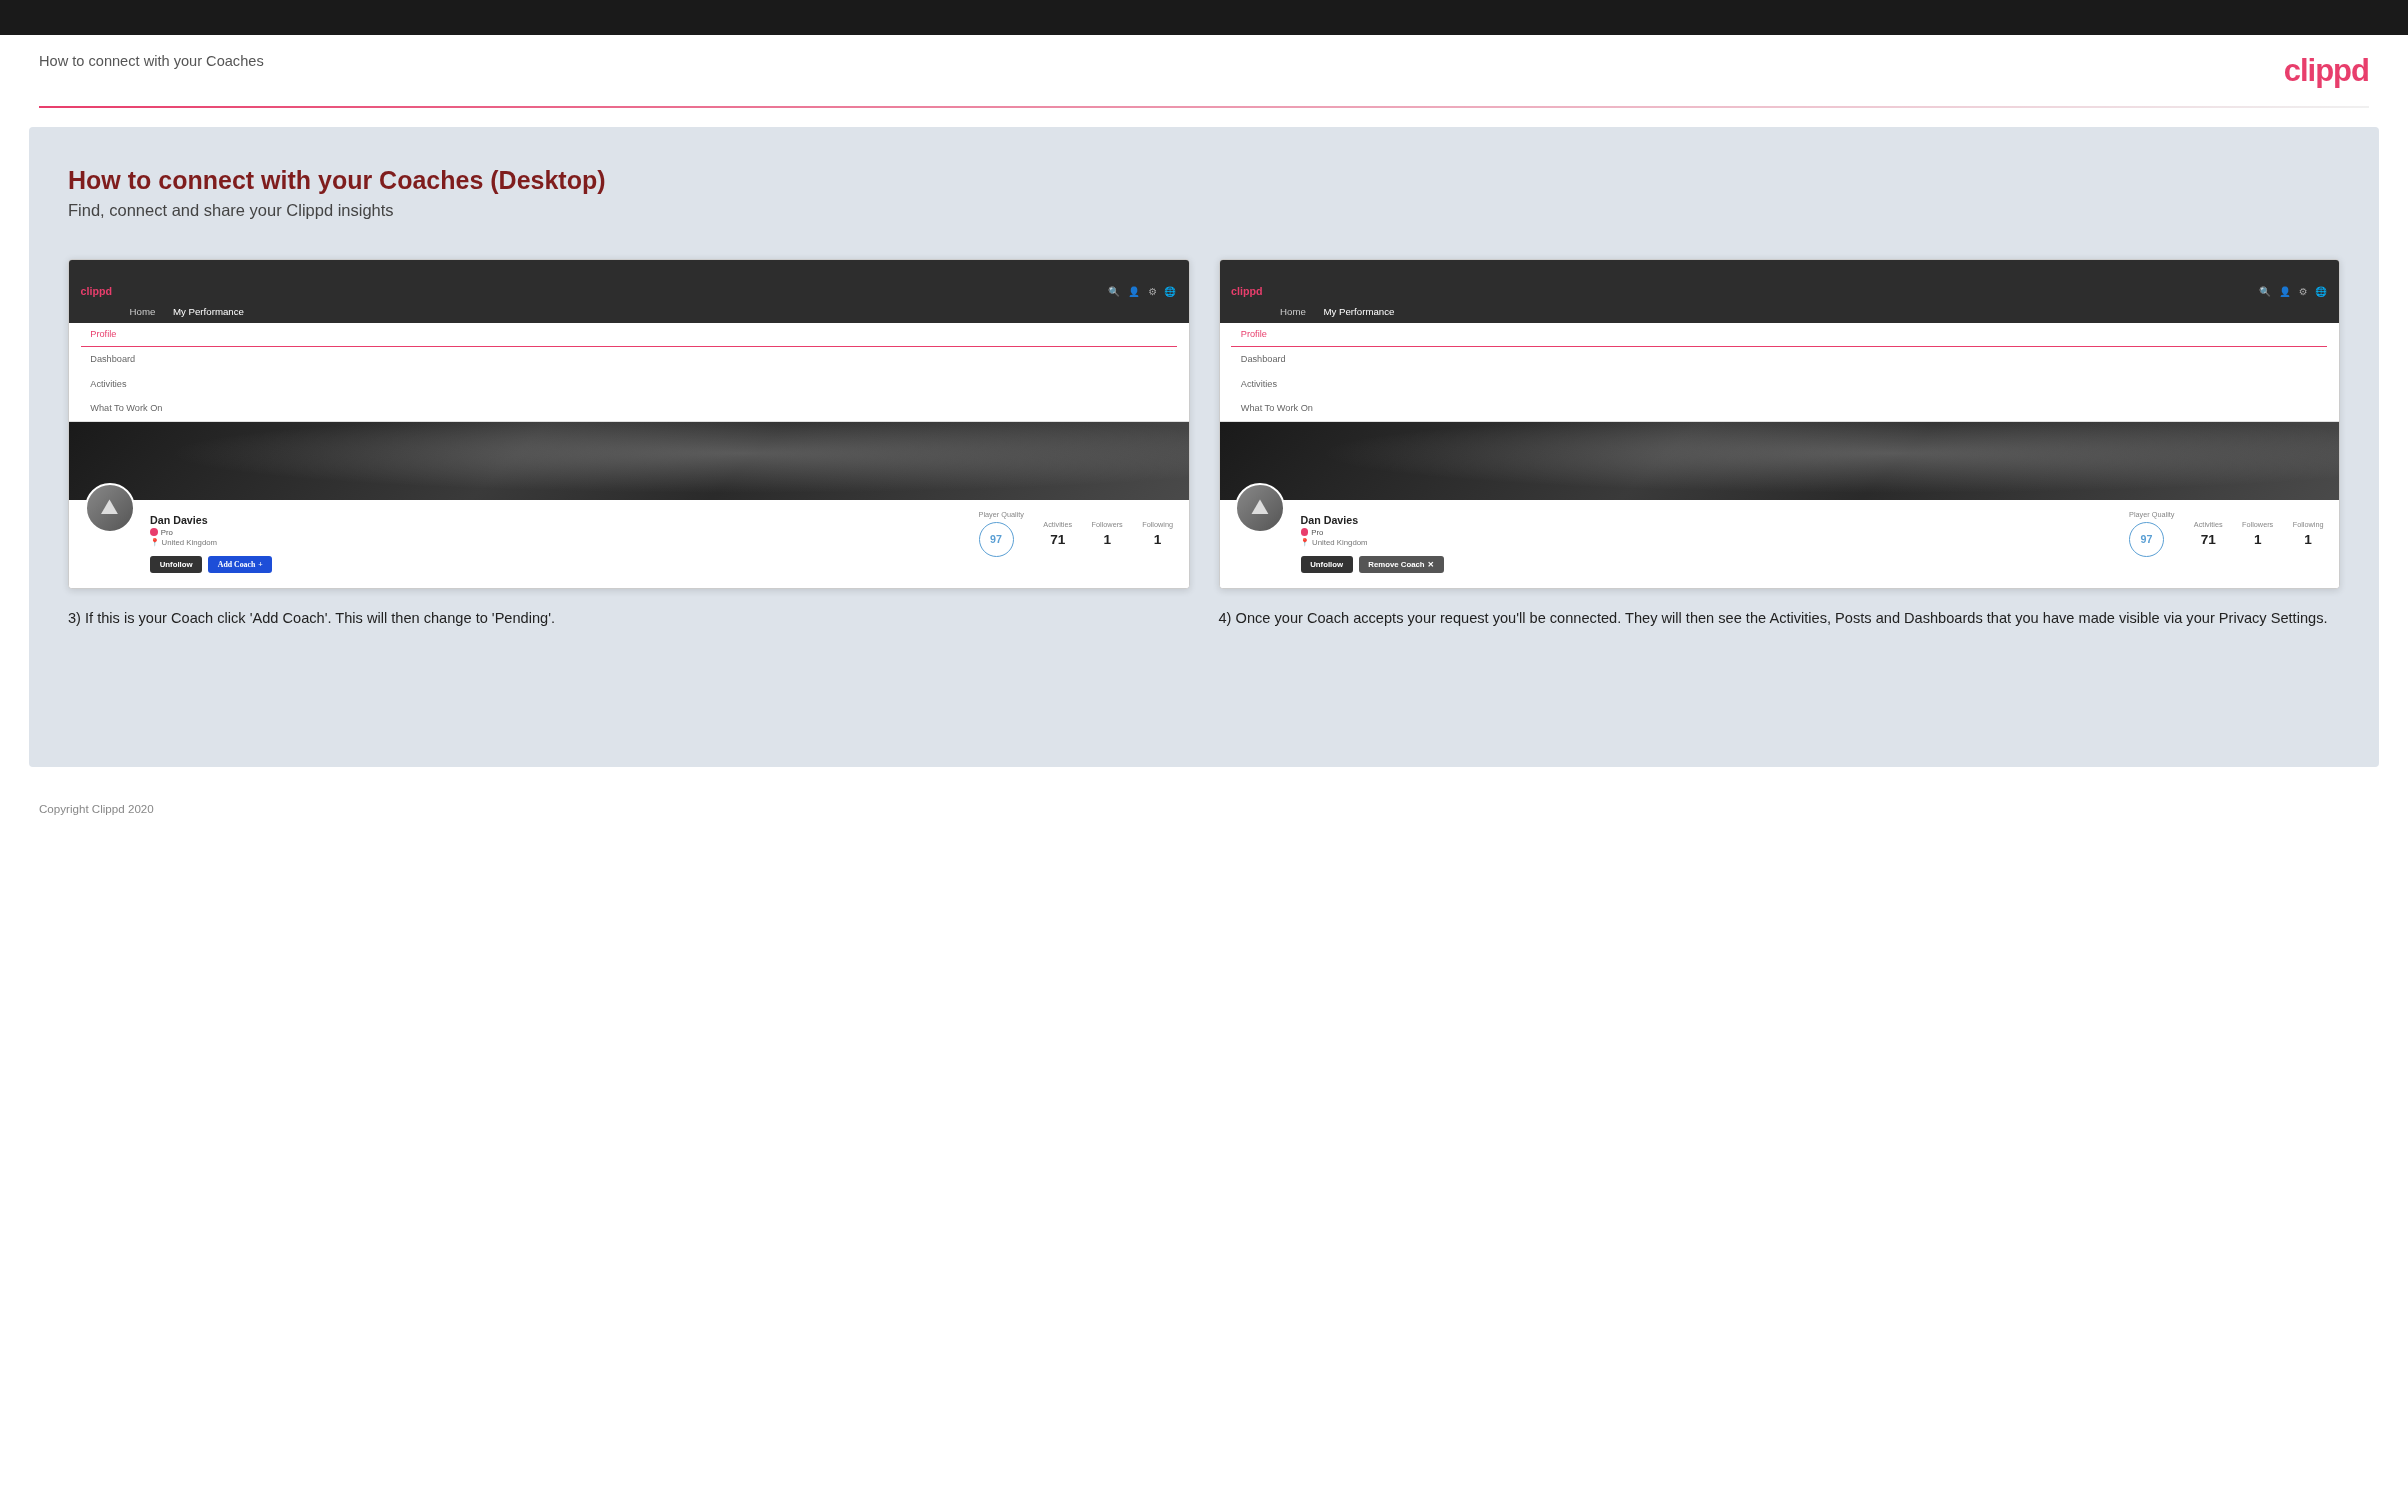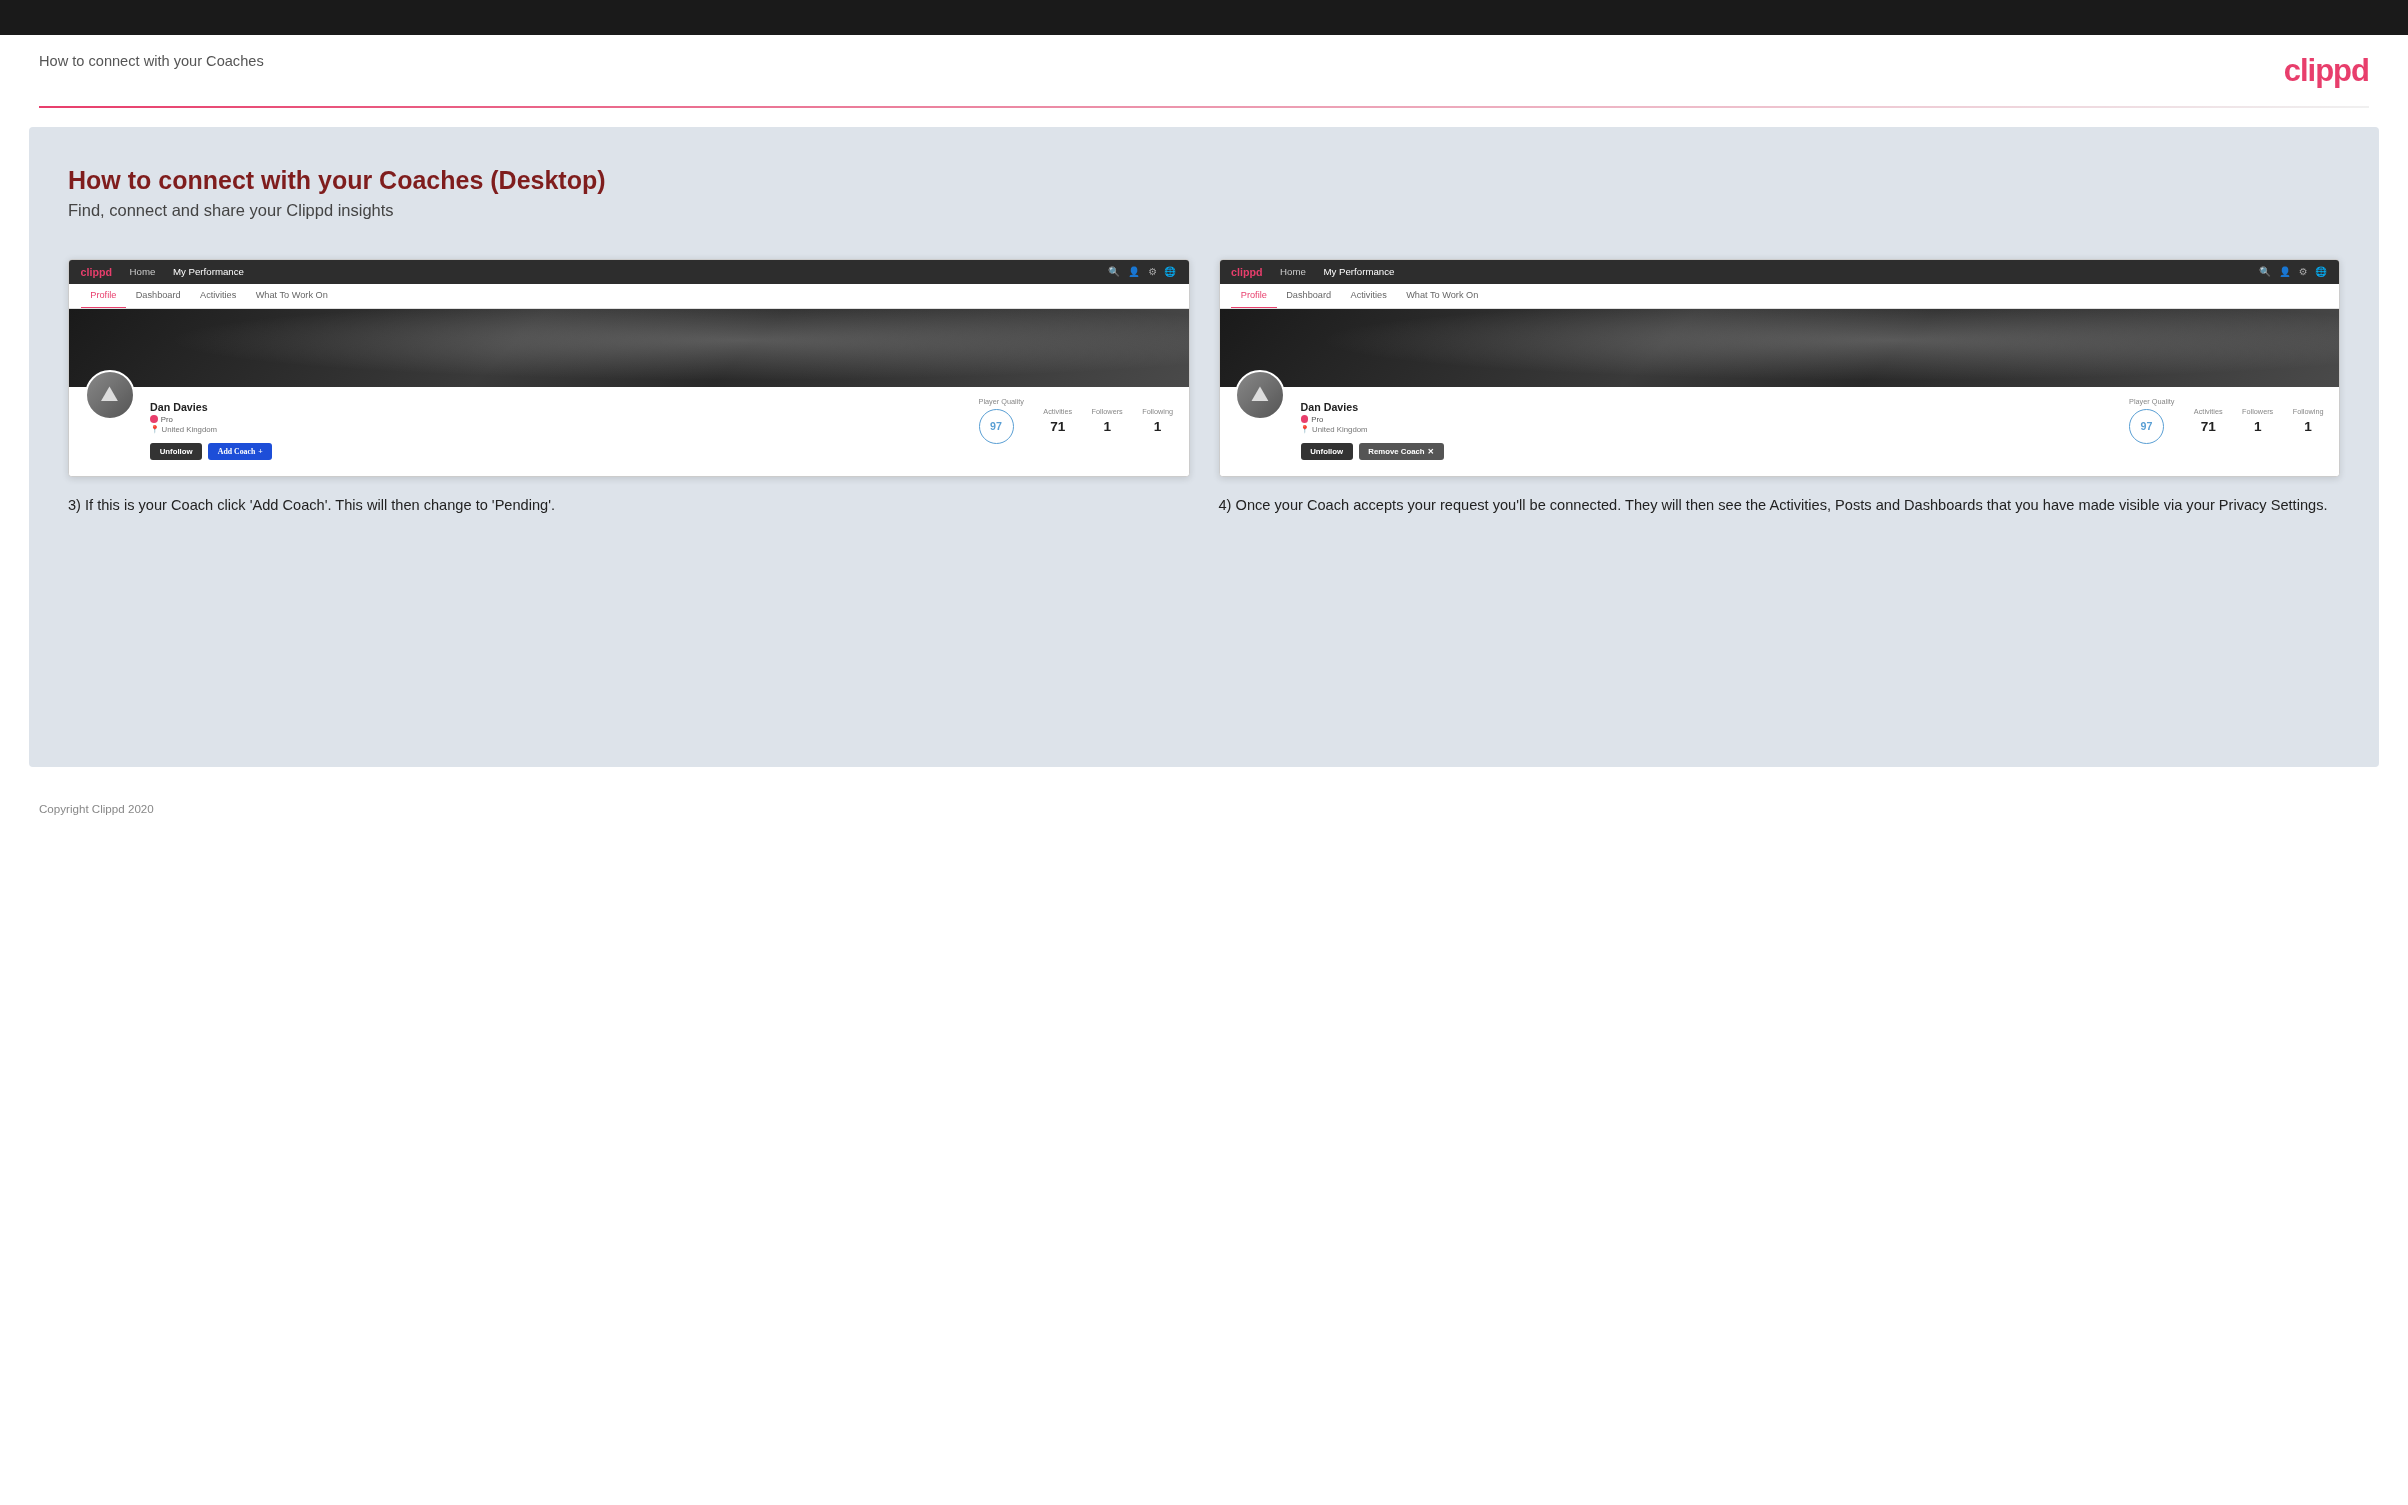--- a/index.html
+++ b/index.html
@@ -92,38 +92,40 @@
       gap: 17.5px;
     }
     .mock-nav-logo {
       font-size: 10.7px;
       font-weight: 700;
       color: #e83e6c;
     }
     .mock-nav-link {
       font-size: 9.7px;
       color: #ccc;
+      margin-top: 40px;
     }
     .mock-nav-link.active {
       color: #fff;
     }
     .mock-nav-icons {
       margin-left: auto;
       display: flex;
       gap: 7.8px;
       align-items: center;
     }
 
     
     .mock-tabs {
       background: #fff;
       display: flex;
       gap: 0;
       border-bottom: 1px solid #e0e0e0;
       padding: 0 11.6px;
+      flex-direction: column;
     }
     .mock-tab {
       font-size: 9.2px;
       padding: 6.8px 9.7px;
       color: #666;
       border-bottom: 1.9px solid transparent;
       cursor: pointer;
     }
     .mock-tab.active {
       color: #e83e6c;

